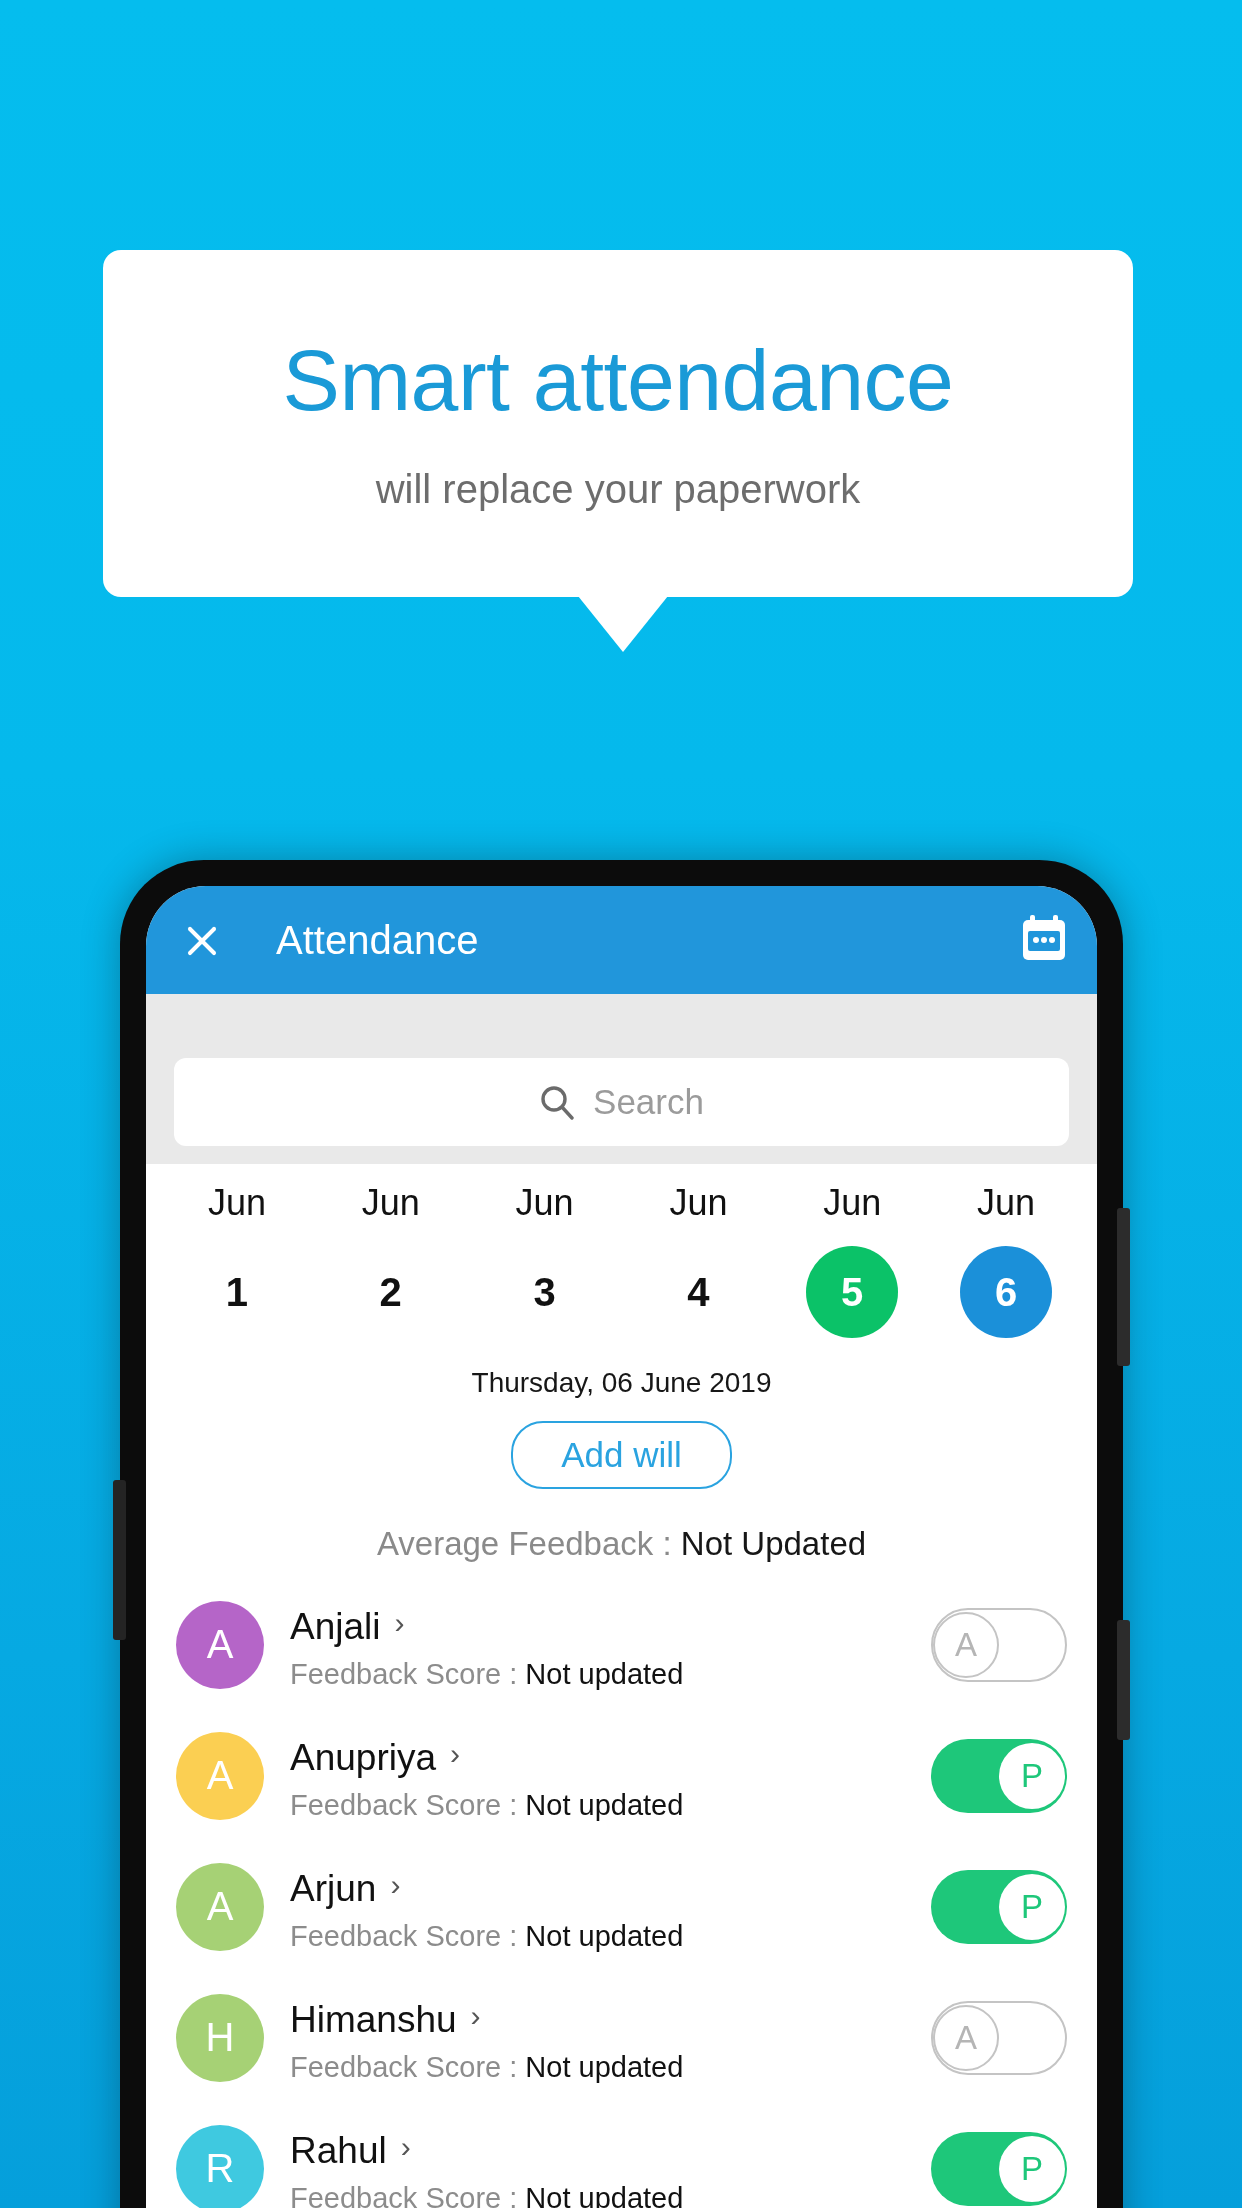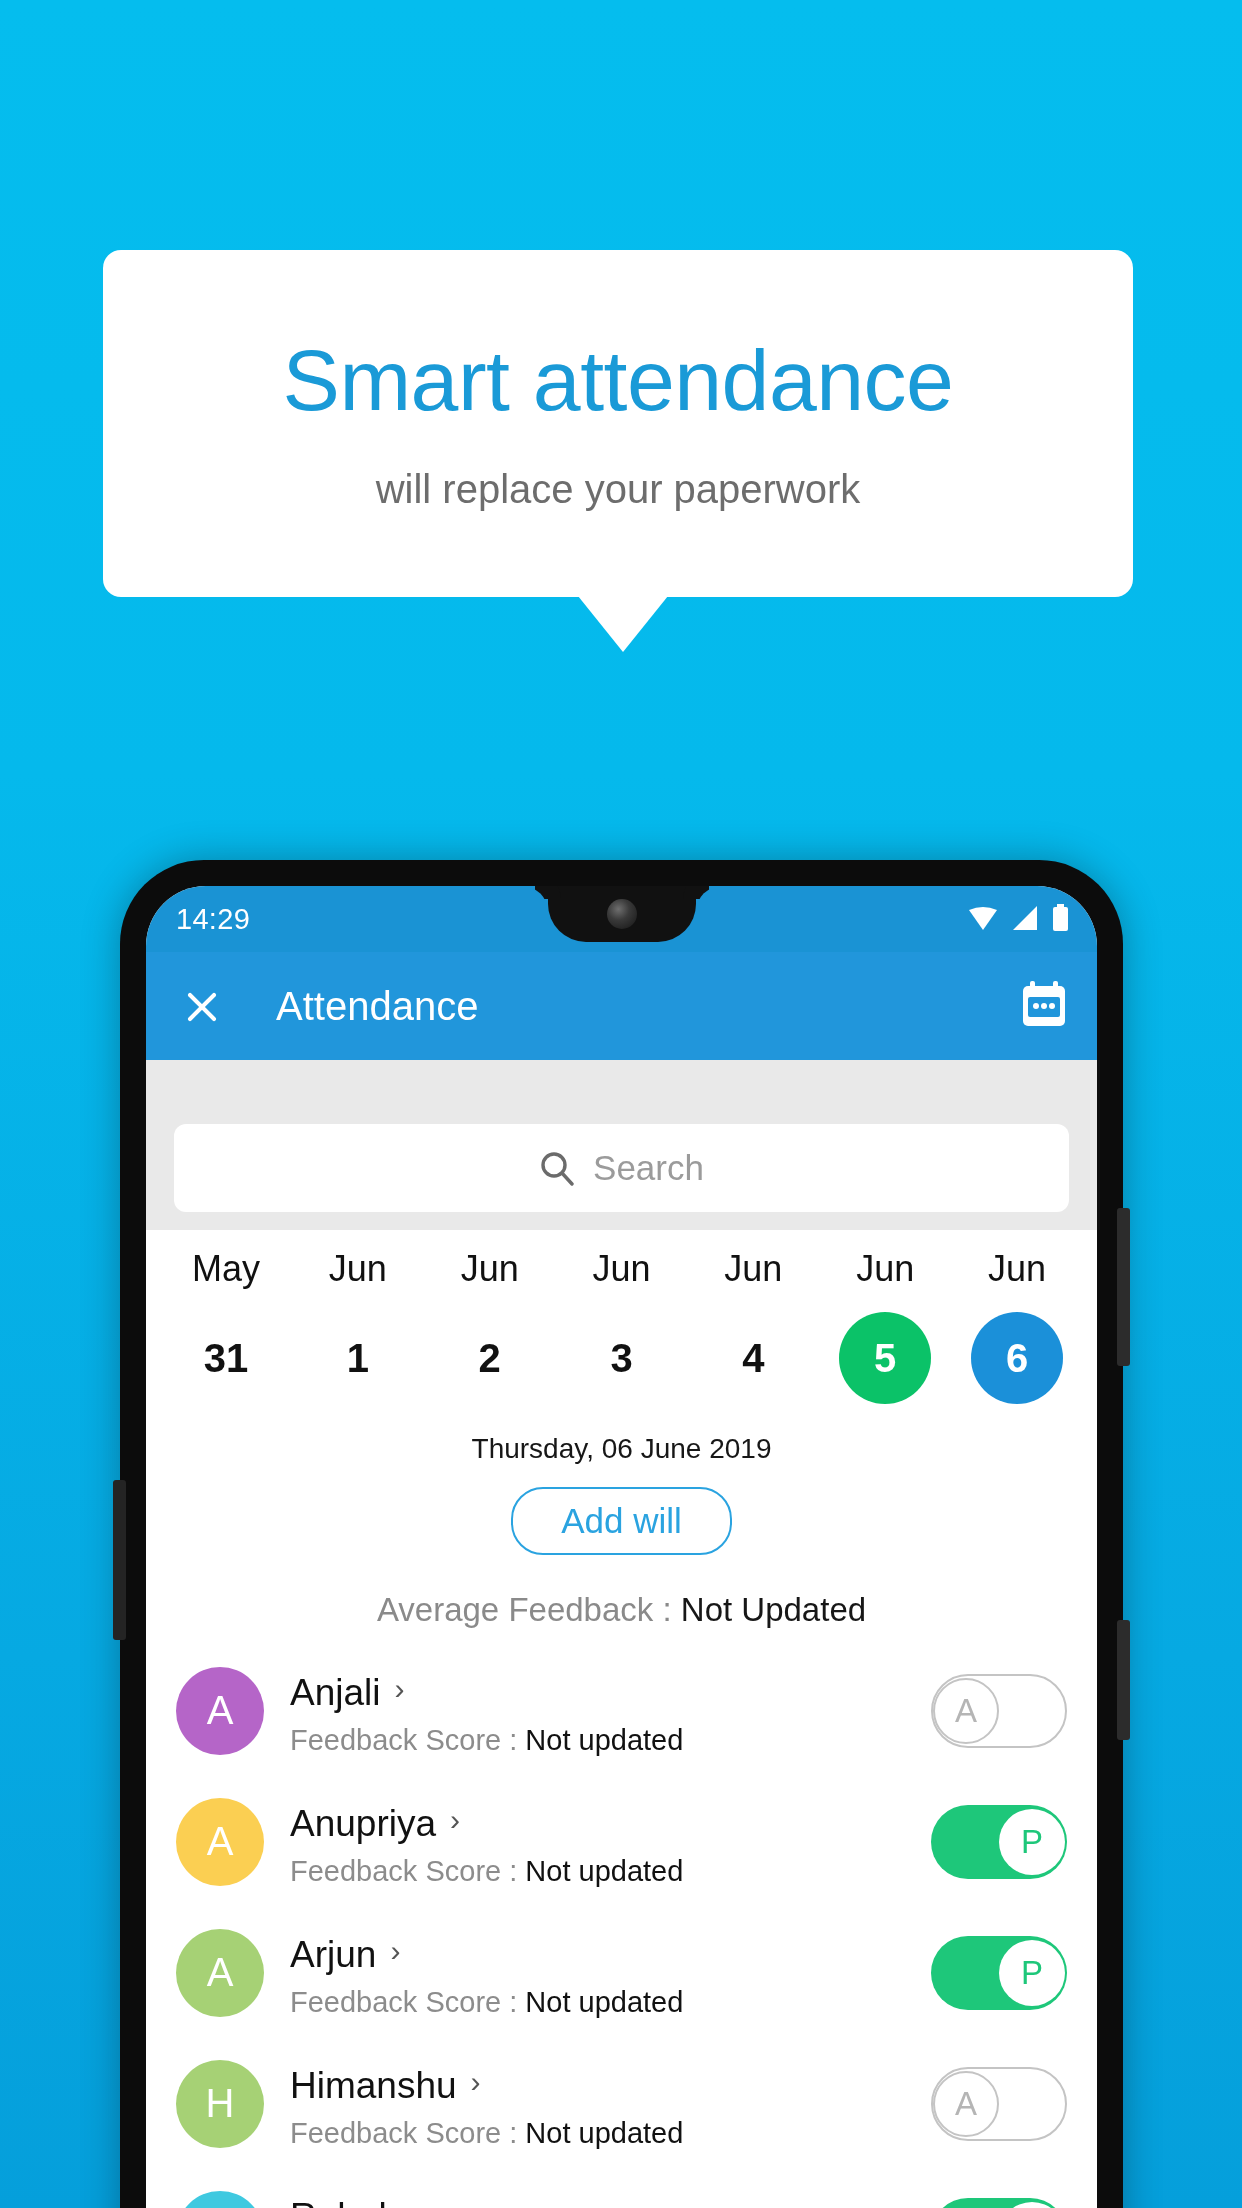--- a/index.html
+++ b/index.html
@@ -323,38 +323,20 @@
 </div>
 <div id="promo-tail"></div>
 
 <div id="phone-device">
   <div class="side-btn" id="side-btn-volume"></div>
   <div class="side-btn" id="side-btn-power"></div>
   <div class="side-btn-left" id="side-btn-left-1"></div>
 
   <div id="phone-screen">
 
-    <div id="status-bar">
-      <div id="notch">
-        <div id="camera-lens"></div>
-      </div>
-      <div id="status-time">14:29</div>
-      <div id="status-icons">
-        <svg class="sb-icon" width="30" height="26" viewBox="0 0 30 26">
-            <path d="M1 5 L15 25 L29 5 Q15 -1 1 5 Z" fill="#ffffff"></path>
-          </svg>
-        <svg class="sb-icon" width="28" height="26" viewBox="0 0 28 26">
-            <path d="M26 1 L26 25 L2 25 Z" fill="#ffffff"></path>
-          </svg>
-        <svg class="sb-icon" width="17" height="28" viewBox="0 0 17 28">
-            <rect x="5" y="0" width="7" height="3" fill="#ffffff"></rect>
-            <rect x="1" y="3" width="15" height="24" rx="2" fill="#ffffff"></rect>
-          </svg>
-      </div>
-    </div>
 
     <div id="app-bar">
       <div id="close-icon"></div>
       <div id="app-title">Attendance</div>
       <div id="calendar-icon">
         <svg width="46" height="48" viewBox="0 0 46 48">
           <rect x="9" y="1" width="5" height="9" rx="2" fill="#ffffff"></rect>
           <rect x="32" y="1" width="5" height="9" rx="2" fill="#ffffff"></rect>
           <rect x="2" y="6" width="42" height="40" rx="5" fill="#ffffff"></rect>
           <rect x="7" y="17" width="32" height="20" rx="2" fill="#2196db"></rect>
@@ -370,24 +352,20 @@
         <svg width="36" height="36" viewBox="0 0 36 36">
           <circle cx="15" cy="15" r="11" stroke="#6b6b6b" stroke-width="3.4" fill="none"></circle>
           <line x1="23" y1="23" x2="33" y2="34" stroke="#6b6b6b" stroke-width="3.4" stroke-linecap="round"></line>
         </svg>
         <span id="search-placeholder">Search</span>
       </div>
     </div>
 
     <div id="date-strip">
         <div class="date-cell">
-          <div class="date-month">May</div>
-          <div class="date-day">31</div>
-        </div>
-        <div class="date-cell">
           <div class="date-month">Jun</div>
           <div class="date-day">1</div>
         </div>
         <div class="date-cell">
           <div class="date-month">Jun</div>
           <div class="date-day">2</div>
         </div>
         <div class="date-cell">
           <div class="date-month">Jun</div>
           <div class="date-day">3</div>

